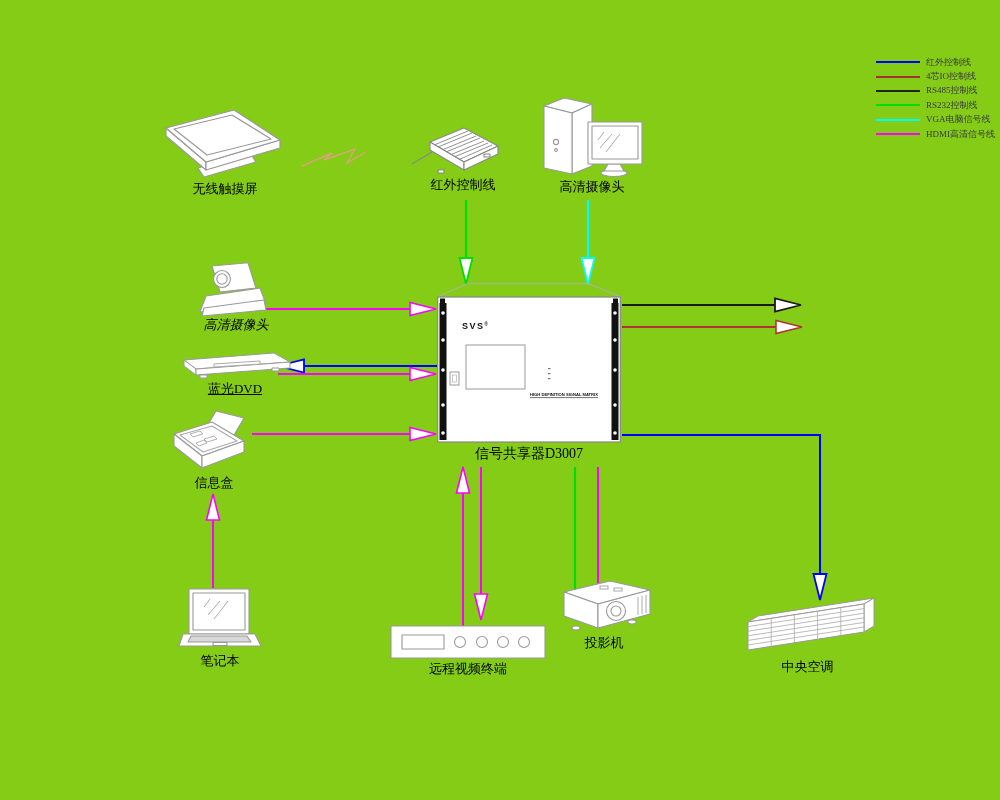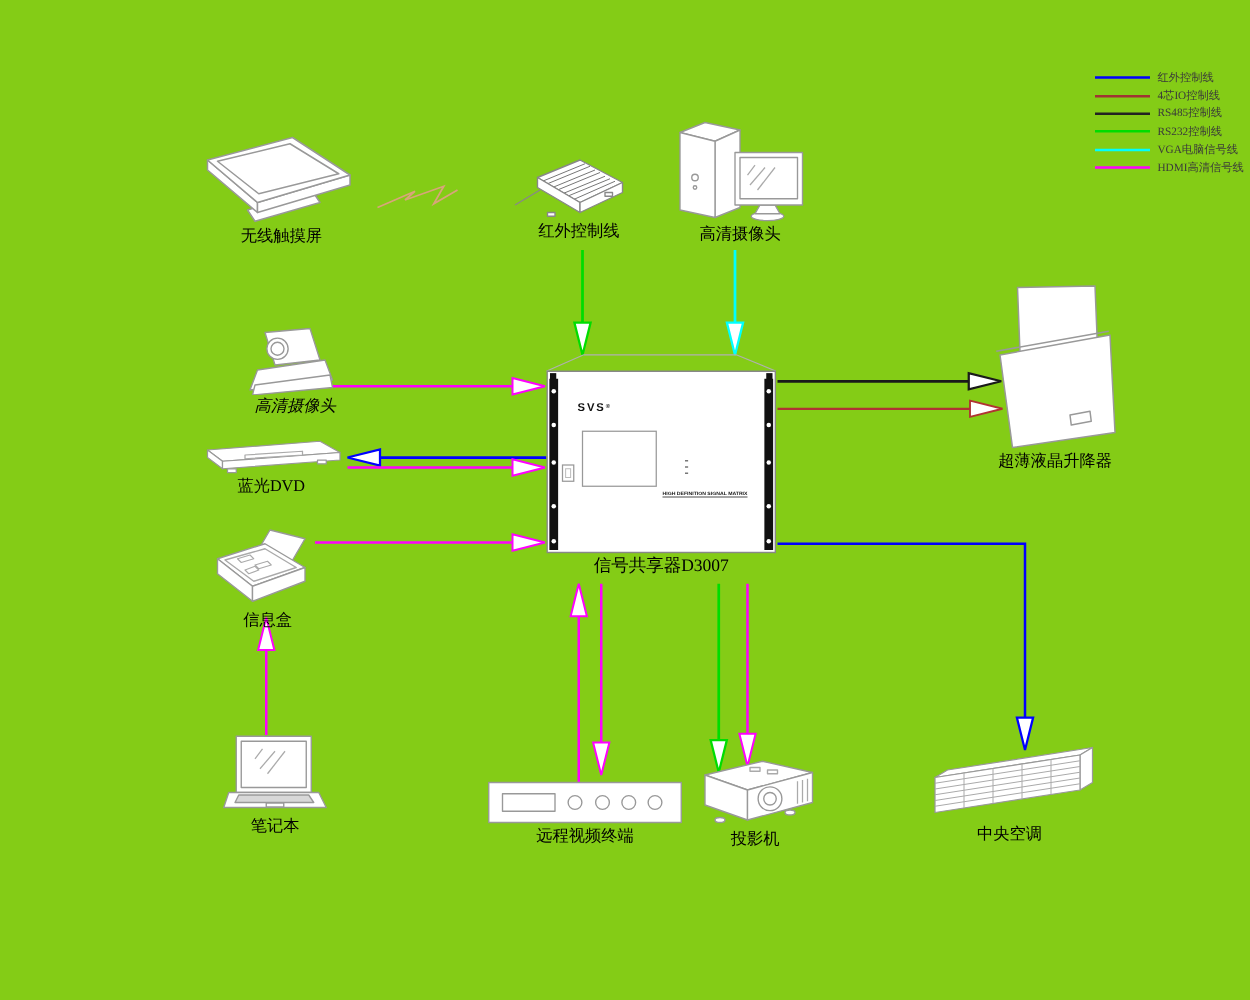--- a/index.html
+++ b/index.html
@@ -160,33 +160,33 @@
     <svg width="80" height="54" viewBox="0 0 80 54" fill="#fff" stroke="#999" stroke-width="1.1" stroke-linejoin="round">
       <polygon points="16,4 52,0.8 60,26 24,30"></polygon>
       <circle cx="26" cy="17" r="8.5"></circle>
         <circle cx="26" cy="17" r="5.2" fill="none"></circle>
       <polygon points="10,34 64,26 70,42 4,50"></polygon>
       <polygon points="8,46 68,38 70,48 6,54"></polygon>
     </svg>
     <div class="dev-label">高清摄像头</div>
   </div>
 
-  <div class="device" style="left:158px;top:352px;width:118px;">
+  <div class="device" style="left:176px;top:352px;width:118px;text-decoration:underline;">
     <svg width="118" height="28" viewBox="0 0 118 28" fill="#fff" stroke="#999" stroke-width="1" stroke-linejoin="round">
       <polygon points="8,8 98,1 114,10 20,17"></polygon>
       <polygon points="8,8 20,17 20,23 8,14"></polygon>
       <polygon points="20,17 114,10 114,16 20,23"></polygon>
       <polygon points="38,12 84,9 84,12 38,15" stroke="#aaa"></polygon>
       <rect x="24" y="23" width="7" height="3"></rect>
         <rect x="96" y="16" width="7" height="3"></rect>
     </svg>
     <div class="dev-label">蓝光DVD</div>
   </div>
 
-  <div class="device" style="left:168px;top:423px;width:92px;">
+  <div class="device" style="left:168px;top:410px;width:92px;">
     <svg width="92" height="64" viewBox="0 0 92 64" fill="#fff" stroke="#999" stroke-width="1.1" stroke-linejoin="round">
       <polygon points="48,1 76,8 62,32 38,18"></polygon>
       <polygon points="6,24 44,12 76,31 34,46"></polygon>
       <polygon points="12,25 44,16 69,31 35,42" fill="none" stroke="#aaa"></polygon>
       <g stroke="#aaa" stroke-width=".9" fill="none">
         <polygon points="22,24 32,21 35,24 25,27"></polygon>
         <polygon points="36,29 46,26 49,29 39,32"></polygon>
         <polygon points="28,33 36,30 39,33 31,36"></polygon>
       </g>
       <polygon points="6,24 34,46 34,58 6,36"></polygon>
@@ -216,49 +216,40 @@
       <rect x="1" y="4" width="154" height="32"></rect>
       <rect x="12" y="13" width="42" height="14"></rect>
       <circle cx="70" cy="20" r="5.5" fill="none"></circle>
         <circle cx="92" cy="20" r="5.5" fill="none"></circle>
       <circle cx="113" cy="20" r="5.5" fill="none"></circle>
         <circle cx="134" cy="20" r="5.5" fill="none"></circle>
     </svg>
     <div class="dev-label">远程视频终端</div>
   </div>
 
-  <div class="device" style="left:552px;top:608px;width:104px;">
+  <div class="device" style="left:552px;top:580px;width:104px;">
     <svg width="104" height="54" viewBox="0 0 104 54" fill="#fff" stroke="#999" stroke-width="1.1" stroke-linejoin="round">
       <polygon points="12,12 58,1 98,10 46,24"></polygon>
       <rect x="48" y="6" width="8" height="3" fill="none" stroke="#aaa"></rect>
       <rect x="62" y="8" width="8" height="3" fill="none" stroke="#aaa"></rect>
       <polygon points="12,12 46,24 46,48 12,36"></polygon>
       <polygon points="46,24 98,10 98,34 46,48"></polygon>
       <circle cx="64" cy="31" r="9.5"></circle>
         <circle cx="64" cy="31" r="5" fill="none"></circle>
       <g stroke="#aaa" stroke-width="1">
           <line x1="86" y1="17" x2="86" y2="35"></line>
           <line x1="90" y1="16" x2="90" y2="34"></line>
           <line x1="94" y1="15" x2="94" y2="33"></line>
         </g>
       <ellipse cx="24" cy="48" rx="4" ry="2"></ellipse>
         <ellipse cx="80" cy="42" rx="4" ry="2"></ellipse>
     </svg>
     <div class="dev-label">投影机</div>
   </div>
 
-  <div class="device" style="left:788px;top:228px;width:112px;">
-    <svg width="112" height="132" viewBox="0 0 112 132" fill="#fff" stroke="#999" stroke-width="1.2" stroke-linejoin="round">
-      <polygon points="26,2 88,0.8 90,50 28,54" rx="3"></polygon>
-      <line x1="9" y1="53" x2="99" y2="37"></line>
-      <polygon points="12,56 100,40 104,118 22,130"></polygon>
-      <polygon points="68,104 84,101 85,109 69,112" fill="none"></polygon>
-    </svg>
-    <div class="dev-label">超薄液晶升降器</div>
-  </div>
 
   <div class="device" style="left:744px;top:596px;width:145px;">
     <svg width="145" height="62" viewBox="0 0 145 62" fill="#fff" stroke="#999" stroke-width="1" stroke-linejoin="round">
       <polygon points="4,26 120,8 130,2 14,20"></polygon>
       <polygon points="120,8 130,2 130,30 120,36"></polygon>
       <polygon points="4,26 120,8 120,36 4,54"></polygon>
       <g stroke="#aaa" stroke-width=".8">
         <line x1="4" y1="30.6" x2="120" y2="12.6"></line>
           <line x1="4" y1="35.2" x2="120" y2="17.2"></line>
         <line x1="4" y1="39.8" x2="120" y2="21.8"></line>

